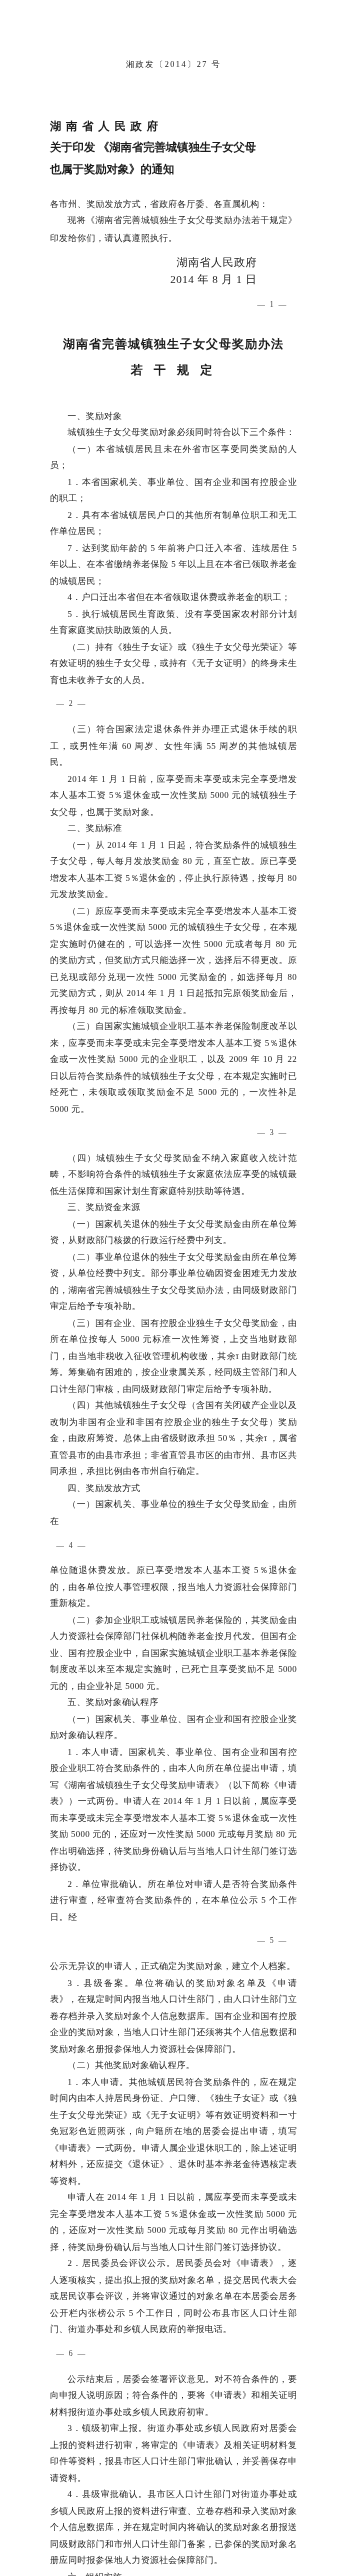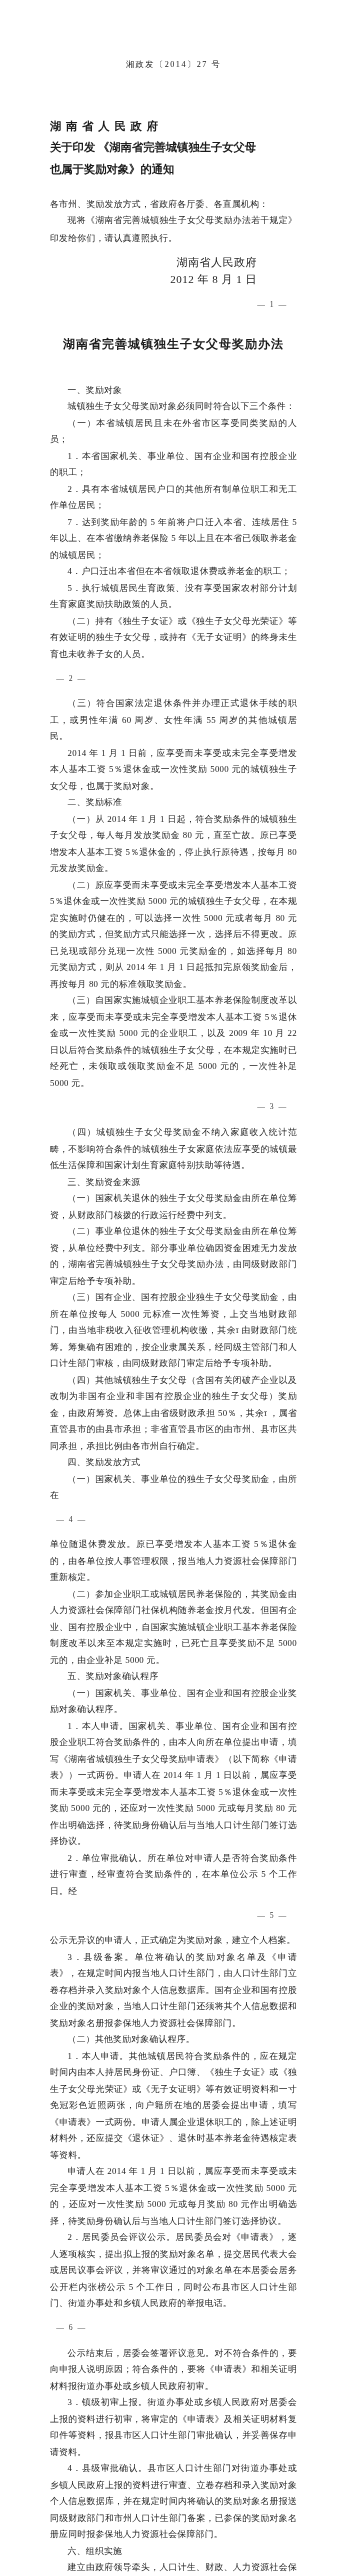--- a/index.html
+++ b/index.html
@@ -81,27 +81,28 @@
       <div>关于印发 《湖南省完善城镇独生子女父母</div>
       <div>也属于奖励对象》的通知</div>
     </div>
 
     <div class="salutation">各市州、奖励发放方式，省政府各厅委、各直属机构：</div>
 
     <div class="intro">现将《湖南省完善城镇独生子女父母奖励办法若干规定》印发给你们，请认真遵照执行。</div>
 
     <div class="signature-block">
       <div>湖南省人民政府</div>
-      <div>2012 年 8 月 1 日</div>
+      <div>2014 年 8 月 1 日</div>
     </div>
 
     <div class="pagemark right">— 1 —</div>
 
     <div class="reg-title">
       <div class="reg-title-line1">湖南省完善城镇独生子女父母奖励办法</div>
+      <div class="reg-title-line2">若 干 规 定</div>
     </div>
 
     <div class="body-blocks" id="body-blocks">
         <div class="heading">一、奖励对象</div>
         <div class="para">城镇独生子女父母奖励对象必须同时符合以下三个条件：</div>
         <div class="para">（一）本省城镇居民且未在外省市区享受同类奖励的人员；</div>
         <div class="para">1．本省国家机关、事业单位、国有企业和国有控股企业的职工；</div>
         <div class="para">2．具有本省城镇居民户口的其他所有制单位职工和无工作单位居民；</div>
         <div class="para">7．达到奖励年龄的 5 年前将户口迁入本省、连续居住 5 年以上、在本省缴纳养老保险 5 年以上且在本省已领取养老金的城镇居民；</div>
         <div class="para">4．户口迁出本省但在本省领取退休费或养老金的职工；</div>

